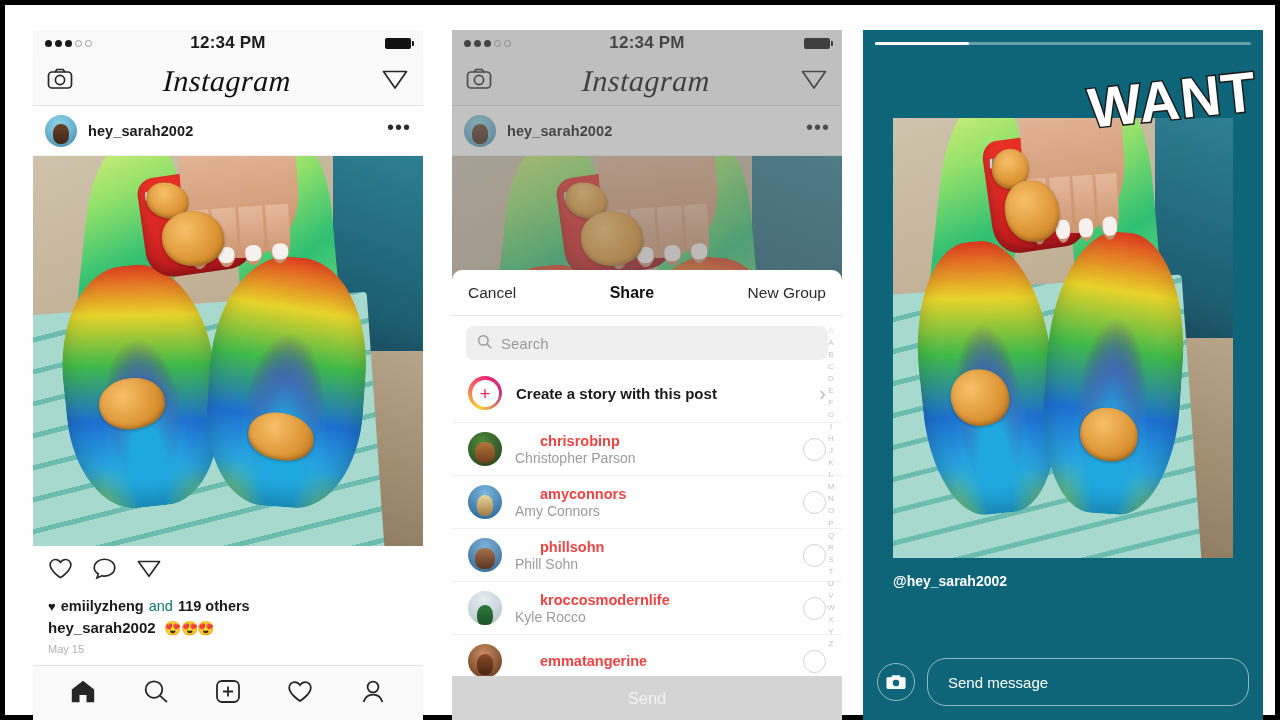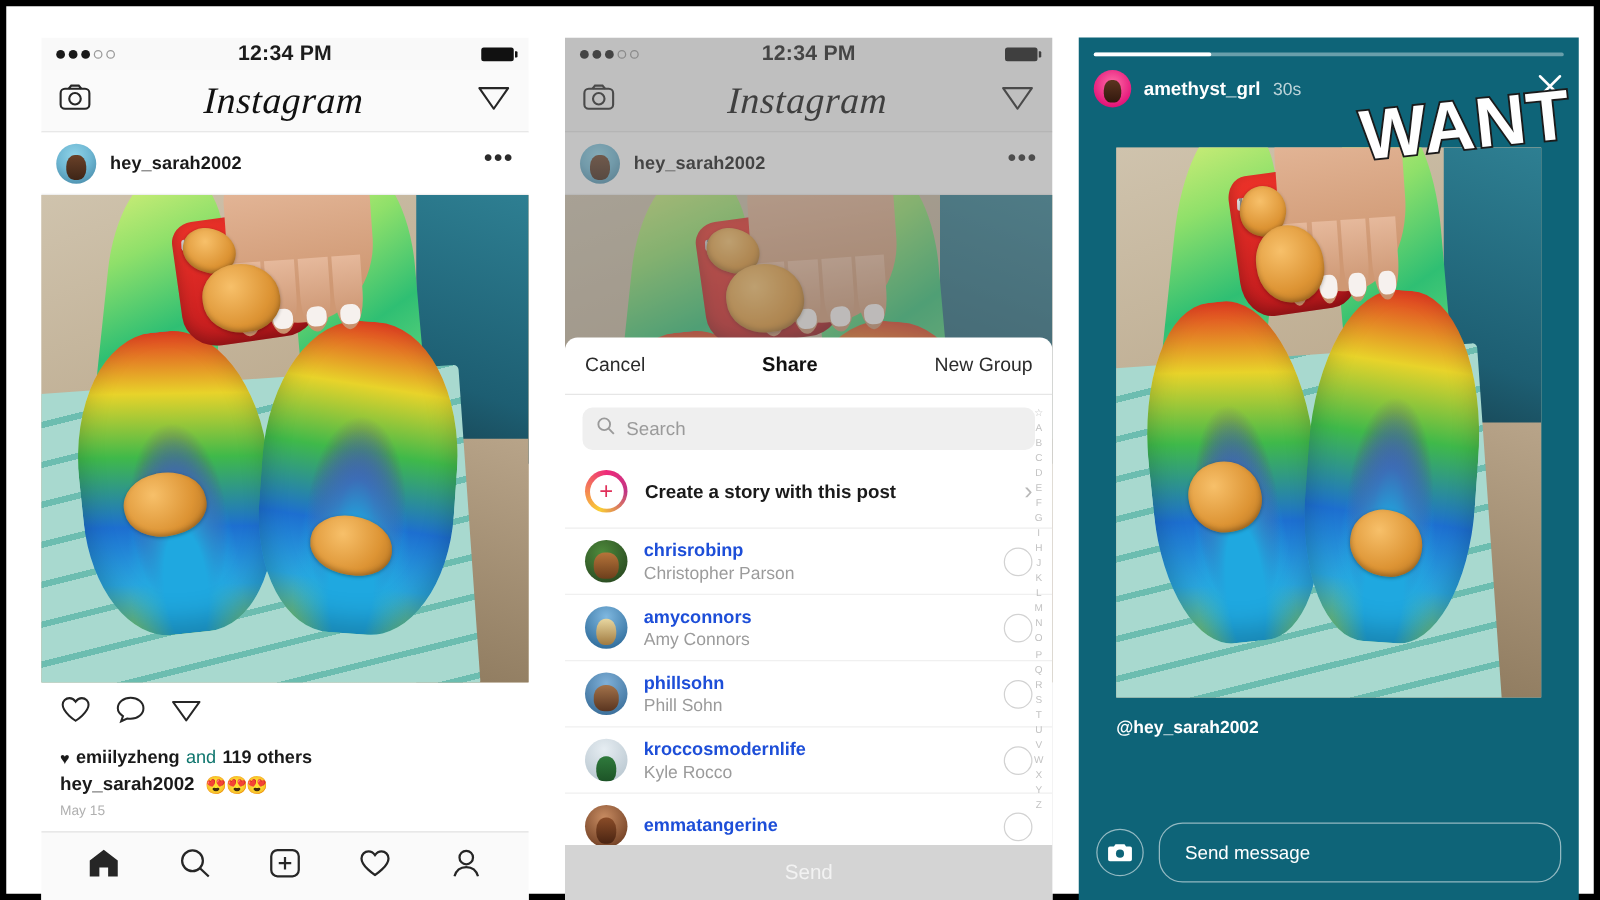--- a/index.html
+++ b/index.html
@@ -224,21 +224,21 @@
   .story-label { font-size: 15px; font-weight: bold; color:#1a1a1a; }
   .chev { margin-left:auto; color:#b9b9b9; font-size: 20px; font-weight: 300; }
   .contacts { flex:1; overflow:hidden; }
   .contact {
     display:flex; align-items:center; gap: 13px;
     padding: 9px 16px; border-bottom: 1px solid #f0f0f0;
     margin-left: 0;
   }
   .c-av { width: 34px; height: 34px; flex:0 0 34px; }
   .c-text { display:flex; flex-direction:column; gap: 1px; }
-  .c-user { font-size: 14.5px; font-weight: bold; color:#1d4ed8; }
+  .c-user { font-size: 14.5px; font-weight: bold; color:#ef4444;margin-left:25px; }
   .c-name { font-size: 14px; color:#9b9b9b; }
   .c-check {
     margin-left:auto; width: 23px; height: 23px; border-radius:50%;
     border: 1.4px solid #d2d2d2;
   }
   .alpha-index {
     position:absolute; right: 4px; top: 296px; bottom: 72px;
     display:flex; flex-direction:column; align-items:center; justify-content:space-between;
     font-size: 8px; color:#c2c2c2; width: 14px;
   }
@@ -605,30 +605,20 @@
       <span>Z</span>
     </div>
   </div>
 
   <div class="phone phone-3">
 
     <div class="progress-track">
       <div class="progress-fill" style="width: 25%;"></div>
     </div>
 
-    <div class="story-head">
-      <div class="story-av"></div>
-      <div class="story-user">amethyst_grl</div>
-      <div class="story-time">30s</div>
-      <span class="story-close">
-        <svg width="22" height="22" viewBox="0 0 22 22" stroke="#fff" stroke-width="2" stroke-linecap="round">
-            <path d="M3 3l16 16M19 3L3 19"></path>
-          </svg>
-      </span>
-    </div>
 
     <div class="want-sticker">WANT</div>
 
     <div class="story-photo">
       <div class="photo-inner">
         <div class="bg-sand"></div>
           <div class="bg-wall"></div>
           <div class="bg-wall2"></div>
         <div class="bench"></div>
         <div class="leg leg-l"></div>

